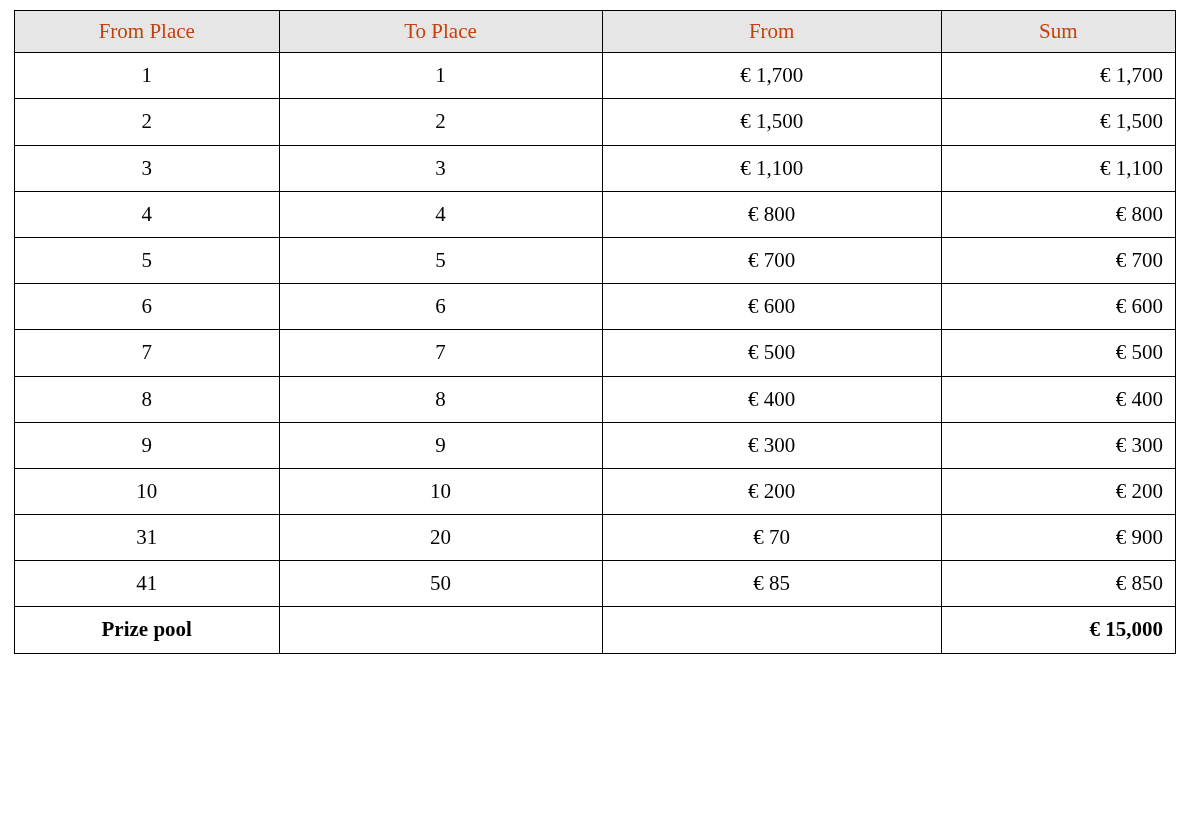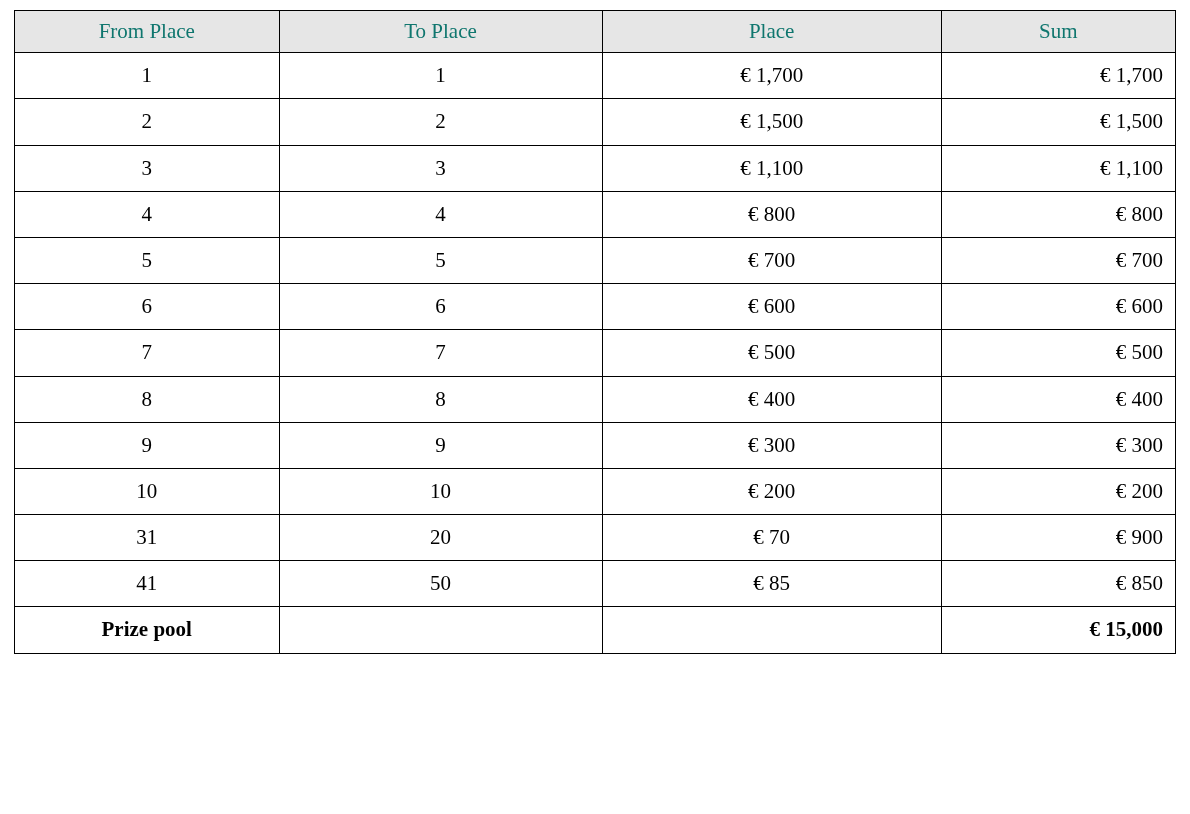--- a/index.html
+++ b/index.html
@@ -32,21 +32,21 @@
   table.prize-table td {
     border: 1px solid #000000;
     font-size: 21px;
     line-height: 1.2;
     padding: 10px 12px;
     height: 26px;
     box-sizing: border-box;
   }
   table.prize-table thead th {
     background: #e6e6e6;
-    color: #0f766e;
+    color: #c2410c;
     font-weight: normal;
     text-align: center;
     height: 34px;
     padding: 8px 12px;
   }
   td.col-from, td.col-to, td.col-prize {
     text-align: center;
   }
   td.col-sum {
     text-align: right;
@@ -68,21 +68,21 @@
     <colgroup>
       <col class="c-from">
       <col class="c-to">
       <col class="c-prize">
       <col class="c-sum">
     </colgroup>
     <thead>
       <tr>
         <th>From Place</th>
         <th>To Place</th>
-        <th>Place</th>
+        <th>From</th>
         <th>Sum</th>
       </tr>
     </thead>
     <tbody>
       <tr>
         <td class="col-from">1</td>
         <td class="col-to">1</td>
         <td class="col-prize">€ 1,700</td>
         <td class="col-sum">€ 1,700</td>
       </tr>

